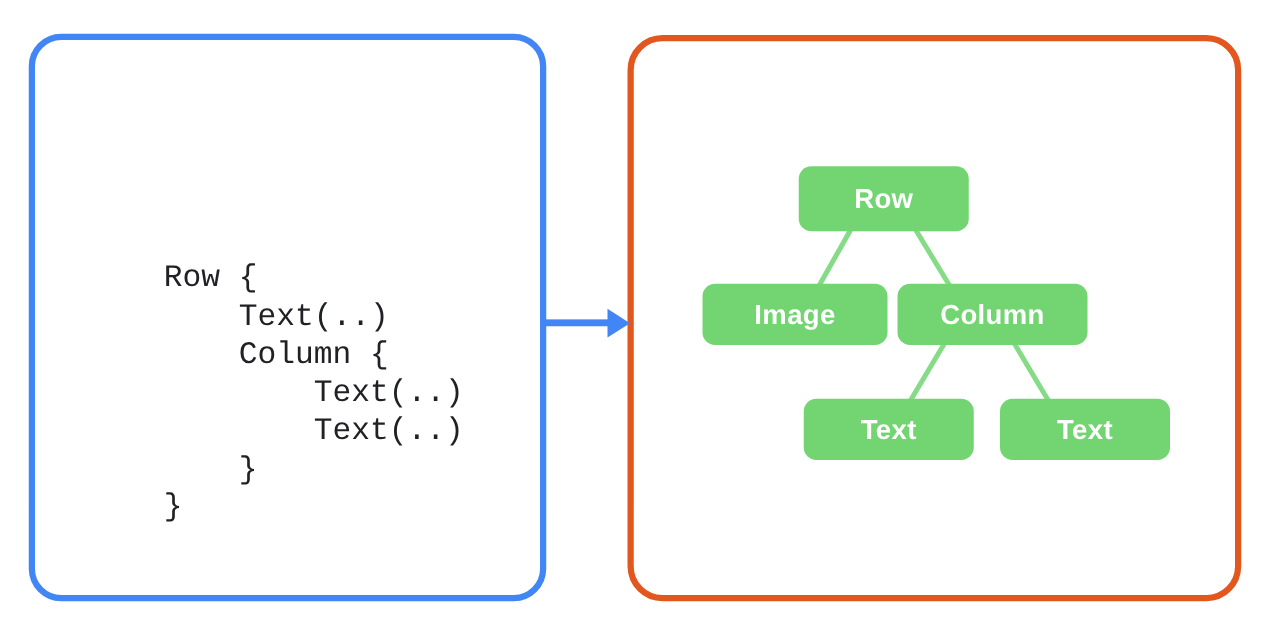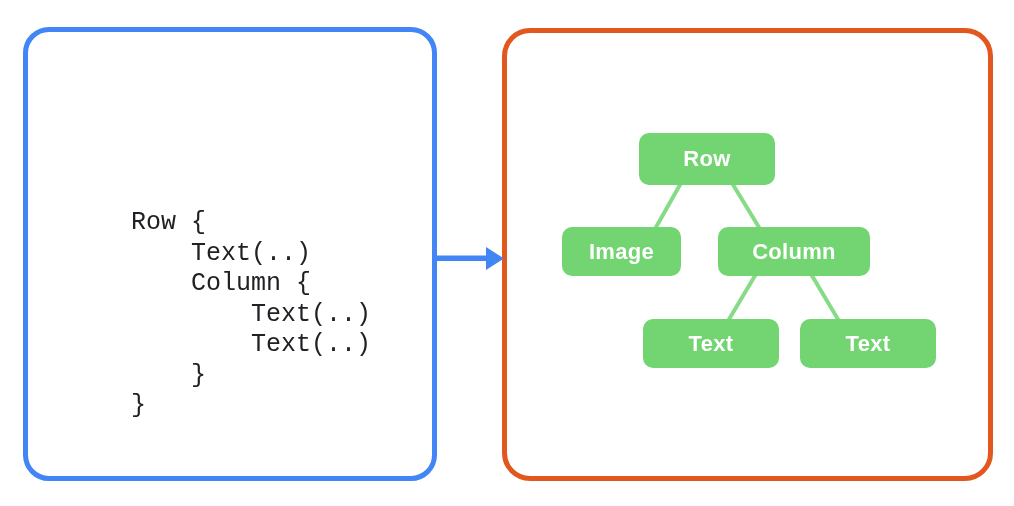--- a/index.html
+++ b/index.html
@@ -67,21 +67,21 @@
     font-weight:700;
     font-size:22px;
     letter-spacing:0.3px;
     display:flex;
     align-items:center;
     justify-content:center;
     box-sizing:border-box;
     text-align:center;
   }
   .node-row   {left:639px;top:133px;width:136px;height:52px;}
-  .node-image {left:562px;top:227px;width:119px;height:49px;}
+  .node-image {left:562px;top:227px;width:148px;height:49px;}
   .node-column{left:718px;top:227px;width:152px;height:49px;}
   .node-text1 {left:643px;top:319px;width:136px;height:49px;}
   .node-text2 {left:800px;top:319px;width:136px;height:49px;}
 </style>
 </head>
 <body>
 
 <div class="canvas">
 
   <div class="panel code-panel">

